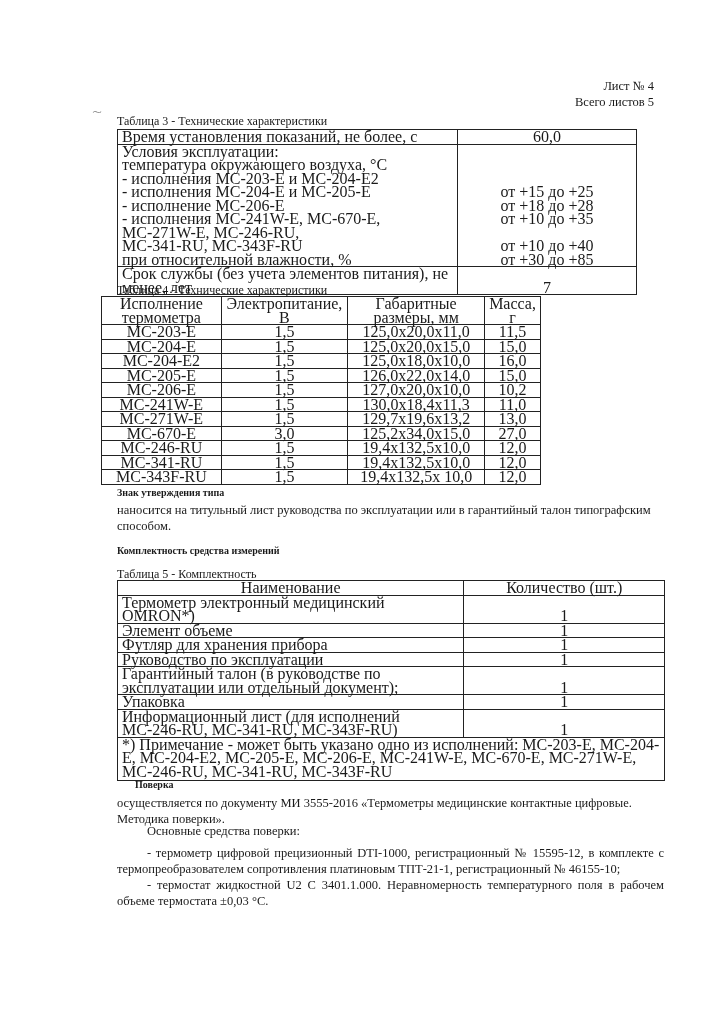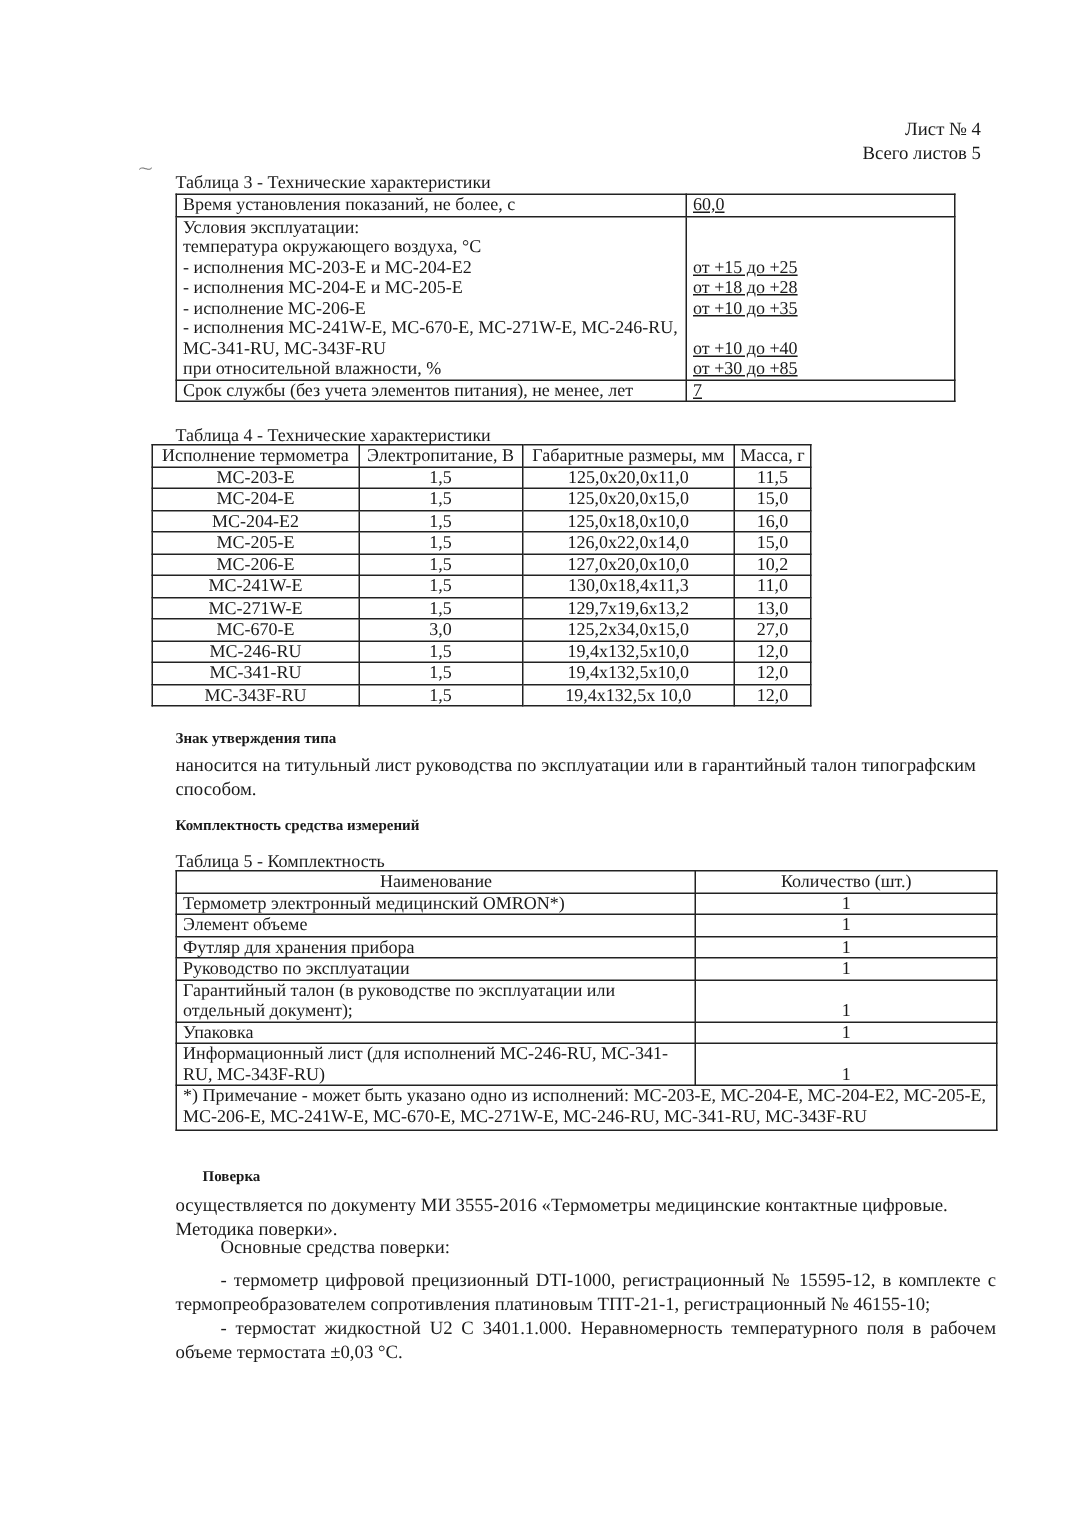--- a/index.html
+++ b/index.html
@@ -4,25 +4,25 @@
 <style>
   html, body { margin: 0; padding: 0; }
   body {
     width: 724px; height: 1024px; background: #ffffff;
     font-family: "Liberation Serif", serif; color: #1a1a1a;
     position: relative; overflow: hidden;
   }
   .page { position: absolute; left: 0; top: 0; width: 724px; height: 1024px; }
   .sheet-no { position: absolute; right: 70px; top: 78px; text-align: right; font-size: 12.5px; line-height: 16px; }
   .caption { position: absolute; font-size: 12px; line-height: 14px; }
-  table { position: absolute; border-collapse: collapse; font-size: 12px; line-height: 13.5px; }
+  table { position: absolute; border-collapse: collapse; font-size: 16px; line-height: 13.5px; }
   td, th { border: 1px solid #222; padding: 0 4px; vertical-align: top; font-weight: normal; }
   .c { text-align: center; }
   #t3 { left: 117px; top: 129px; width: 520px; }
-  #t3 td.v { vertical-align: bottom; text-decoration: underline; }
+  #t3 td.v { text-align: center; vertical-align: bottom; }
   #t4 { left: 101px; top: 296px; width: 440px; }
   #t4 td, #t4 th { text-align: center; padding: 0 2px; }
   #t5 { left: 117px; top: 580px; width: 548px; }
   #t5 td.q { text-align: center; vertical-align: bottom; width: 170px; }
   .sect-title { position: absolute; font-weight: bold; font-size: 10px; }
   .para { position: absolute; font-size: 12.5px; line-height: 16px; }
   .mark { position: absolute; left: 92px; top: 104px; width: 22px; height: 10px; color: #777; font-size: 10px; }
 </style>
 </head>
 <body>

